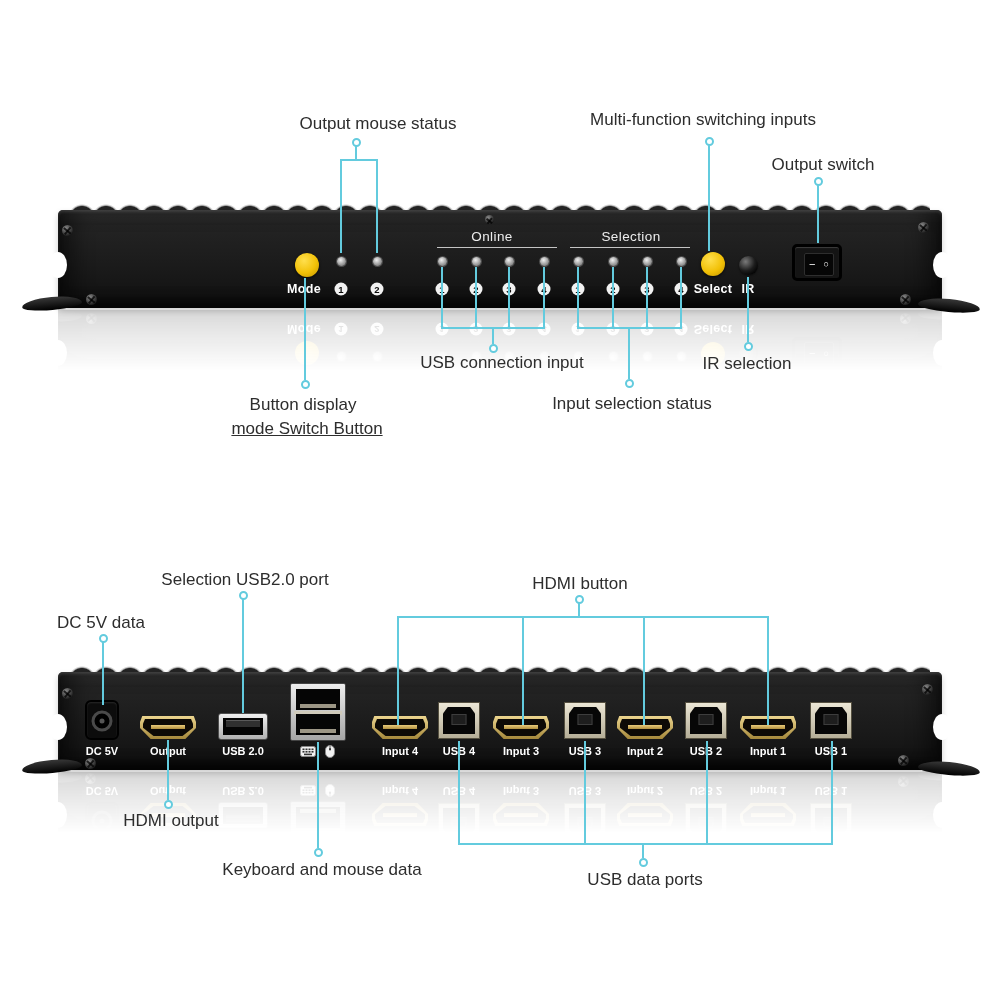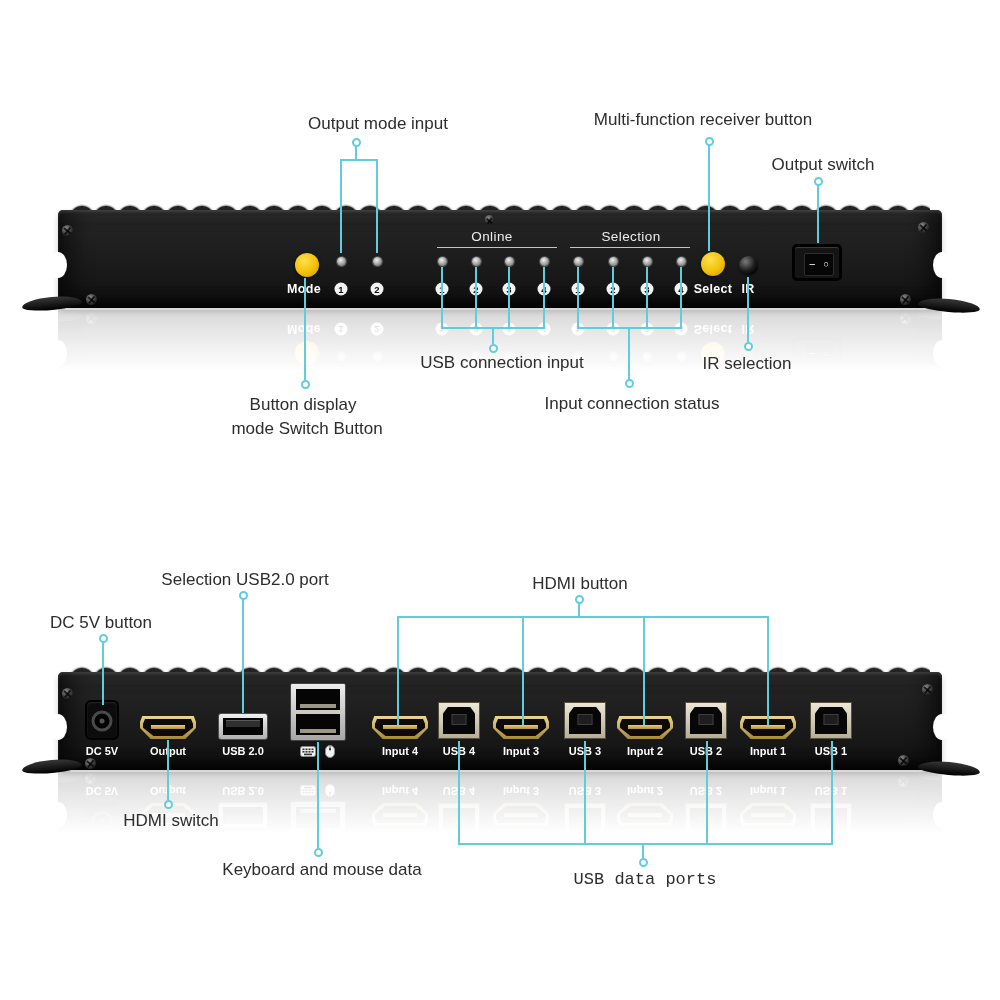--- a/index.html
+++ b/index.html
@@ -432,28 +432,28 @@
 
     <div class="usbb" style="left:752px;top:40px;">
       <div class="in"></div>
         <div class="pins"></div>
     </div>
     <div class="plabel" style="left:773px;top:89px;">USB 1</div>
   </div>
   </div>
 
 <div>
-  <div class="ann" style="left:378px;top:114px;">Output mode input</div>
+  <div class="ann" style="left:378px;top:114px;">Output mouse status</div>
   <div class="dot" style="left:352px;top:138px;"></div>
   <div class="vl" style="left:355px;top:146px;height:14px;"></div>
   <div class="hl" style="left:340px;top:159px;width:38px;"></div>
   <div class="vl" style="left:340px;top:159px;height:94px;"></div>
   <div class="vl" style="left:376px;top:159px;height:94px;"></div>
 
-  <div class="ann" style="left:703px;top:110px;">Multi-function receiver button</div>
+  <div class="ann" style="left:703px;top:110px;">Multi-function switching inputs</div>
   <div class="dot" style="left:705px;top:137px;"></div>
   <div class="vl" style="left:708px;top:145px;height:106px;"></div>
 
   <div class="ann" style="left:823px;top:155px;">Output switch</div>
   <div class="dot" style="left:814px;top:177px;"></div>
   <div class="vl" style="left:817px;top:185px;height:58px;"></div>
 
   <div class="vl" style="left:441px;top:267px;height:62px;"></div>
   <div class="vl" style="left:475px;top:267px;height:62px;"></div>
   <div class="vl" style="left:508px;top:267px;height:62px;"></div>
@@ -463,59 +463,59 @@
   <div class="dot" style="left:489px;top:344px;"></div>
   <div class="ann" style="left:502px;top:353px;">USB connection input</div>
 
   <div class="vl" style="left:577px;top:267px;height:62px;"></div>
   <div class="vl" style="left:612px;top:267px;height:62px;"></div>
   <div class="vl" style="left:646px;top:267px;height:62px;"></div>
   <div class="vl" style="left:680px;top:267px;height:62px;"></div>
   <div class="hl" style="left:577px;top:327px;width:105px;"></div>
   <div class="vl" style="left:628px;top:329px;height:50px;"></div>
   <div class="dot" style="left:625px;top:379px;"></div>
-  <div class="ann" style="left:632px;top:394px;">Input connection status</div>
+  <div class="ann" style="left:632px;top:394px;">Input selection status</div>
 
   <div class="vl" style="left:747px;top:277px;height:65px;"></div>
   <div class="dot" style="left:744px;top:342px;"></div>
   <div class="ann" style="left:747px;top:354px;">IR selection</div>
 
   <div class="vl" style="left:304px;top:278px;height:102px;"></div>
   <div class="dot" style="left:301px;top:380px;"></div>
   <div class="ann" style="left:303px;top:395px;">Button display</div>
-  <div class="ann" style="left:307px;top:419px;">mode Switch Button</div>
+  <div class="ann" style="left:307px;top:419px;text-decoration:underline;">mode Switch Button</div>
 </div>
 
 <div>
-  <div class="ann" style="left:101px;top:613px;">DC 5V button</div>
+  <div class="ann" style="left:101px;top:613px;">DC 5V data</div>
   <div class="dot" style="left:99px;top:634px;"></div>
   <div class="vl" style="left:102px;top:642px;height:63px;"></div>
 
   <div class="ann" style="left:245px;top:570px;">Selection USB2.0 port</div>
   <div class="dot" style="left:239px;top:591px;"></div>
   <div class="vl" style="left:242px;top:599px;height:114px;"></div>
 
   <div class="ann" style="left:580px;top:574px;">HDMI button</div>
   <div class="dot" style="left:575px;top:595px;"></div>
   <div class="vl" style="left:578px;top:603px;height:15px;"></div>
   <div class="hl" style="left:397px;top:616px;width:372px;"></div>
   <div class="vl" style="left:397px;top:616px;height:109px;"></div>
   <div class="vl" style="left:522px;top:616px;height:109px;"></div>
   <div class="vl" style="left:643px;top:616px;height:109px;"></div>
   <div class="vl" style="left:767px;top:616px;height:109px;"></div>
 
   <div class="vl" style="left:167px;top:740px;height:60px;"></div>
   <div class="dot" style="left:164px;top:800px;"></div>
-  <div class="ann" style="left:171px;top:811px;">HDMI switch</div>
+  <div class="ann" style="left:171px;top:811px;">HDMI output</div>
 
   <div class="vl" style="left:317px;top:742px;height:106px;"></div>
   <div class="dot" style="left:314px;top:848px;"></div>
   <div class="ann" style="left:322px;top:860px;">Keyboard and mouse data</div>
 
   <div class="vl" style="left:458px;top:741px;height:104px;"></div>
   <div class="vl" style="left:584px;top:741px;height:104px;"></div>
   <div class="vl" style="left:706px;top:741px;height:104px;"></div>
   <div class="vl" style="left:831px;top:741px;height:104px;"></div>
   <div class="hl" style="left:458px;top:843px;width:375px;"></div>
   <div class="vl" style="left:642px;top:845px;height:13px;"></div>
   <div class="dot" style="left:639px;top:858px;"></div>
-  <div class="ann" style="left:645px;top:870px;font-family:Liberation Mono, monospace;">USB data ports</div>
+  <div class="ann" style="left:645px;top:870px;">USB data ports</div>
 </div>
 
 </body></html>

